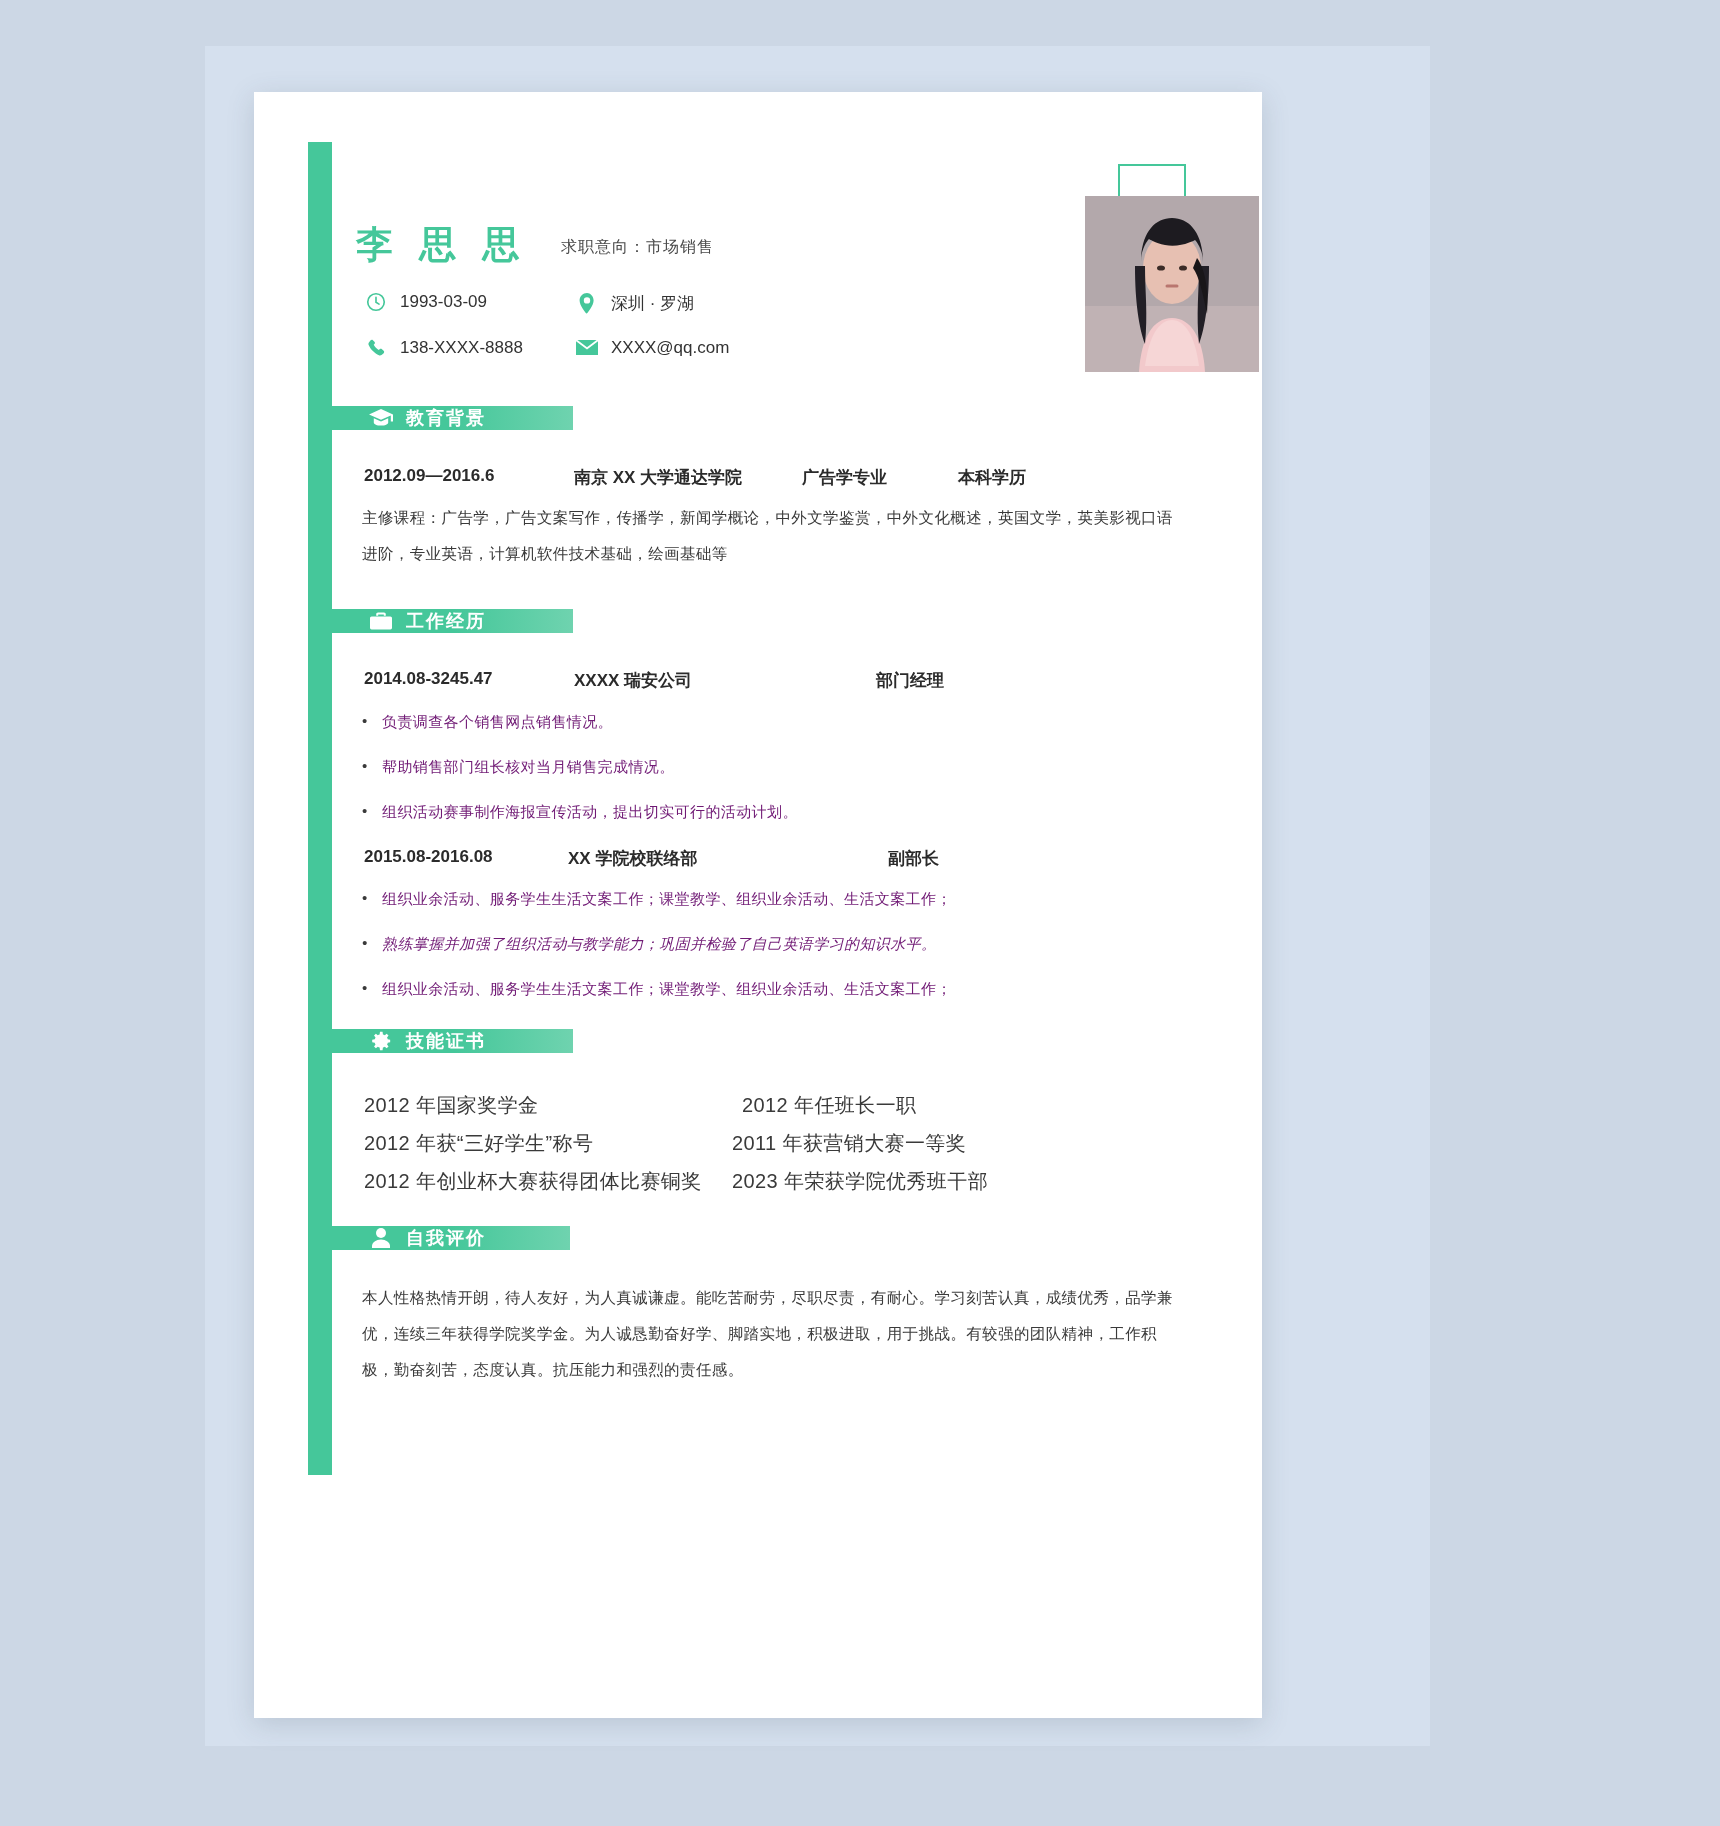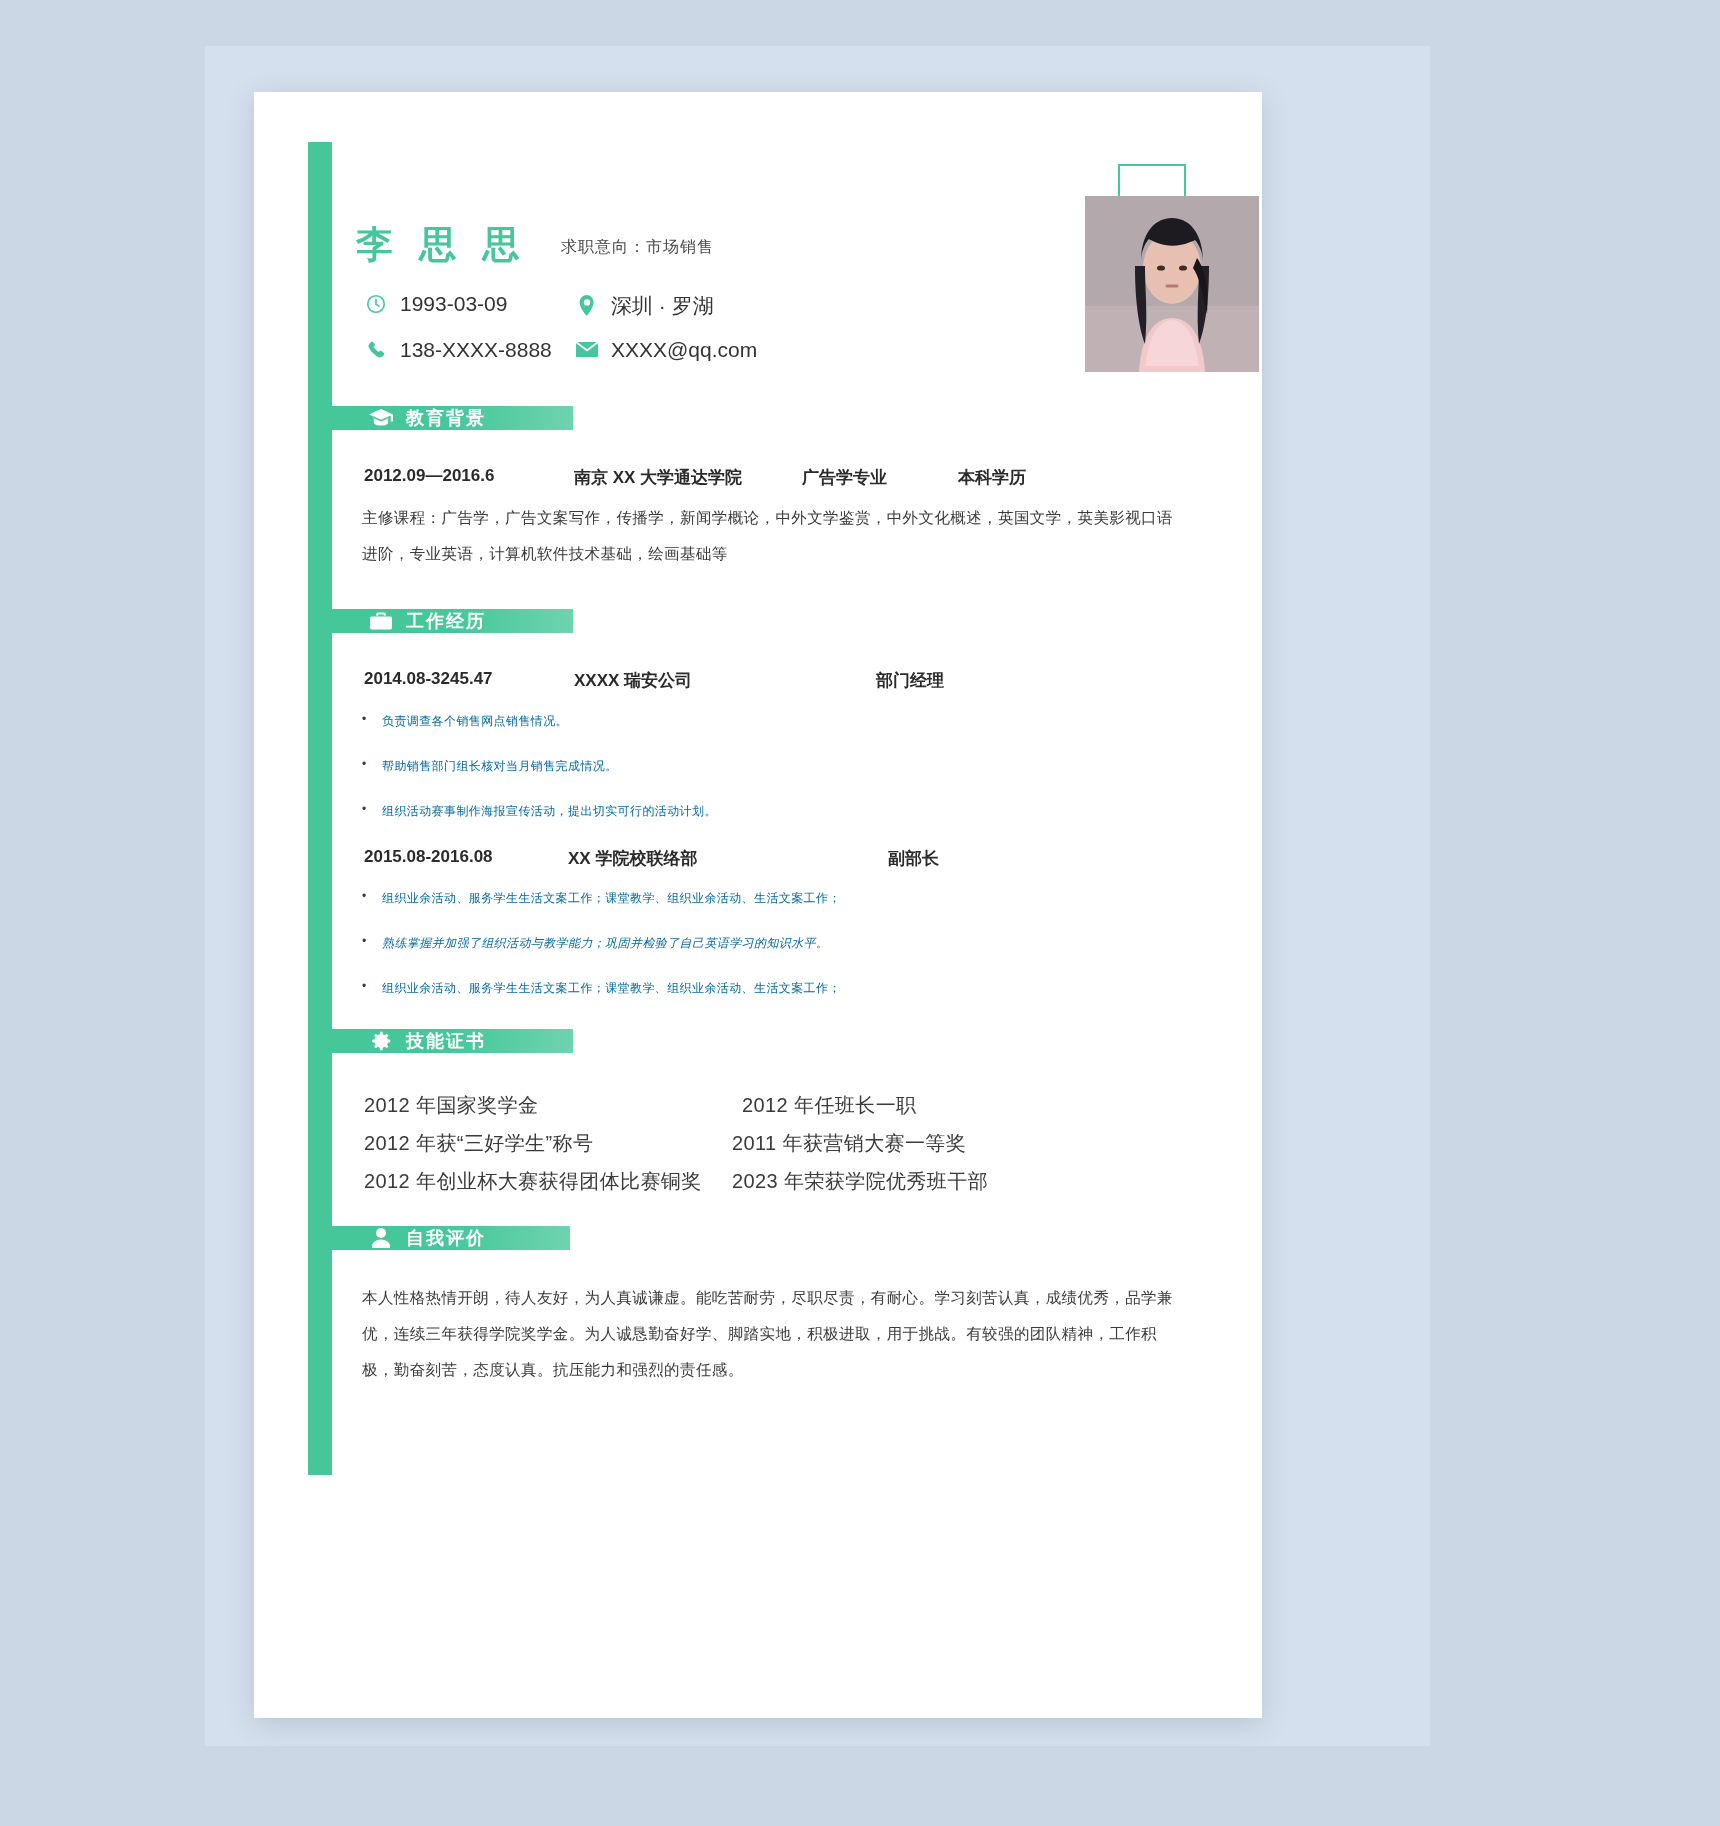--- a/index.html
+++ b/index.html
@@ -66,21 +66,21 @@
     position: absolute;
     left: 205px;
     top: 25px;
     font-size: 16px;
     color: #4a4a4a;
     letter-spacing: 1px;
   }
 
   .contact-row {
     position: absolute;
-    font-size: 21px;
+    font-size: 17px;
     color: #333;
   }
   .c-birth   { left: 44px;  top: 80px; }
   .c-loc     { left: 255px; top: 80px; }
   .c-phone   { left: 44px;  top: 126px; }
   .c-mail    { left: 255px; top: 126px; }
 
   .ico {
     position: absolute;
     left: -36px;
@@ -149,22 +149,22 @@
   }
   .para {
     position: absolute;
     font-size: 15.5px;
     color: #3a3a3a;
     line-height: 36px;
     letter-spacing: 0.4px;
   }
   .bullet {
     position: absolute;
-    font-size: 12px;
-    color: #0369a1;
+    font-size: 15px;
+    color: #701a75;
     letter-spacing: 0.4px;
   }
   .bullet::before {
     content: "•";
     position: absolute;
     left: -20px;
     top: -1px;
     color: #3a3a3a;
   }
   .cert {

